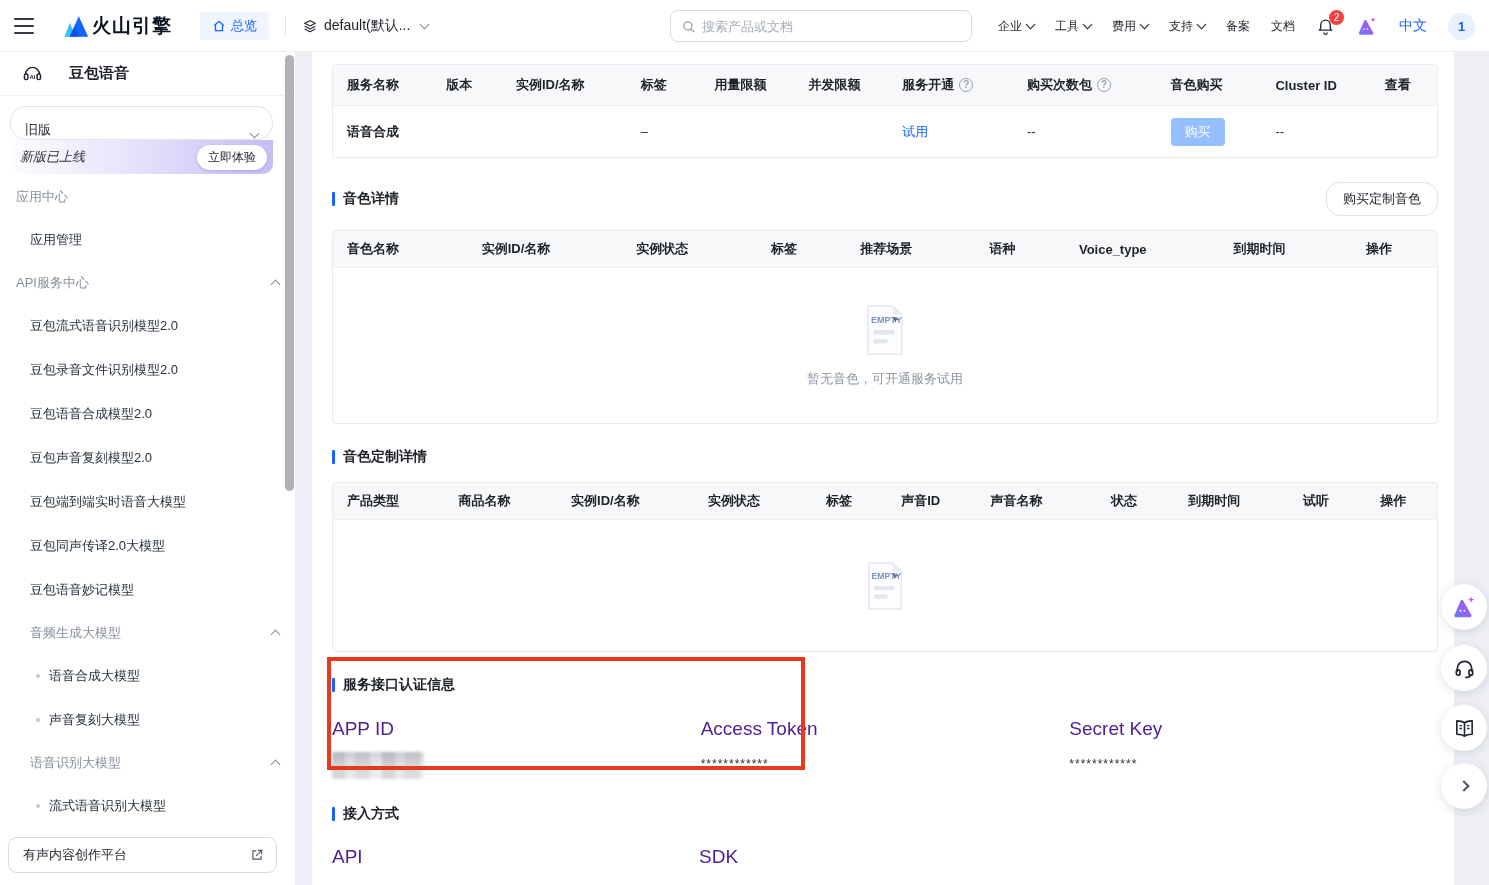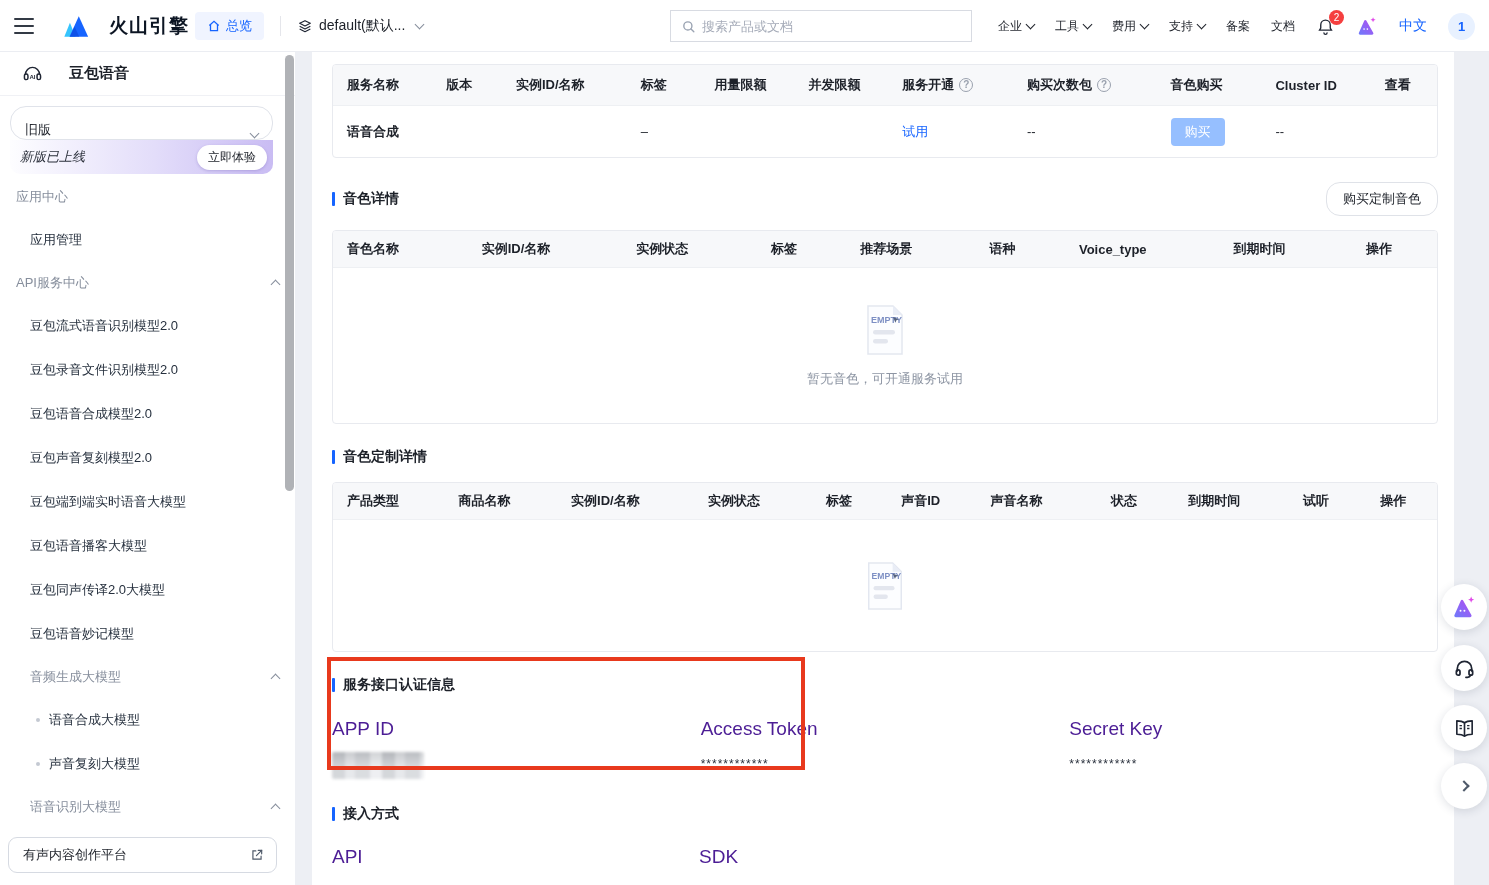--- a/index.html
+++ b/index.html
@@ -4,26 +4,26 @@
 <style>
   * { margin:0; padding:0; box-sizing:border-box; }
   html,body { width:1489px; height:885px; }
   body { font-family:"Liberation Sans","DejaVu Sans",sans-serif; color:#1d2129; background:#eef0f5; position:relative; overflow:hidden; }
 
   
   .topbar { position:absolute; top:0; left:0; right:0; height:52px; background:#fff; border-bottom:1px solid #ebedf2; z-index:20; }
   .tb-left { position:absolute; left:0; top:0; height:52px; display:flex; align-items:center; padding-left:14px; }
   .hamburger { width:20px; height:16px; display:flex; flex-direction:column; justify-content:space-between; cursor:pointer; margin-right:28px; }
   .hamburger span { display:block; height:2px; background:#333a45; border-radius:1px; }
-  .logo { display:flex; align-items:center; gap:19px; margin-right:6px; }
+  .logo { display:flex; align-items:center; gap:2px; margin-right:28px; }
   .logo-text { font-size:19px; font-weight:bold; color:#0c1523; letter-spacing:1px; }
   .chip { display:flex; align-items:center; gap:5px; background:#f0f4ff; border-radius:4px; height:28px; padding:0 12px; color:#1664ff; font-size:13px; cursor:pointer; }
   .tb-div { width:1px; height:20px; background:#e5e6eb; margin:0 16px; }
   .workspace { display:flex; align-items:center; gap:6px; font-size:14px; color:#1d2129; cursor:pointer; }
-  .searchbox { position:absolute; left:670px; top:10px; width:302px; height:32px; border:1px solid #d8dbe2; border-radius:0; display:flex; align-items:center; padding:0 10px; gap:6px; background:#fff; }
+  .searchbox { position:absolute; left:670px; top:10px; width:302px; height:32px; border:1px solid #d8dbe2; border-radius:8px; display:flex; align-items:center; padding:0 10px; gap:6px; background:#fff; }
   .searchbox input { border:none; outline:none; flex:1; font-size:13px; color:#1d2129; font-family:inherit; }
   .searchbox input::placeholder { color:#a5abb8; }
   .tb-right { position:absolute; right:14px; top:0; height:52px; display:flex; align-items:center; gap:21px; }
   .tb-item { font-size:12px; color:#1d2129; cursor:pointer; display:flex; align-items:center; }
   .bell-wrap { position:relative; cursor:pointer; display:flex; }
   .badge { position:absolute; top:-7px; right:-9px; background:#f53f3f; color:#fff; font-size:10px; min-width:15px; height:15px; line-height:15px; text-align:center; border-radius:8px; padding:0 3px; }
   .lang { color:#1664ff; font-size:14px; cursor:pointer; }
   .avatar { width:27px; height:27px; border-radius:50%; background:#e8f1ff; color:#1664ff; font-size:13px; font-weight:bold; display:flex; align-items:center; justify-content:center; cursor:pointer; }
 
   .chev { display:inline-block; width:7px; height:7px; border-right:1.5px solid currentColor; border-bottom:1.5px solid currentColor; transform:rotate(45deg); margin-left:5px; position:relative; top:-2px; }
@@ -240,23 +240,20 @@
         <span>豆包录音文件识别模型2.0</span>
       </div>
     <div class="side-item">
         <span>豆包语音合成模型2.0</span>
       </div>
     <div class="side-item">
         <span>豆包声音复刻模型2.0</span>
       </div>
     <div class="side-item">
         <span>豆包端到端实时语音大模型</span>
-      </div>
-    <div class="side-item">
-        <span>豆包语音播客大模型</span>
       </div>
     <div class="side-item">
         <span>豆包同声传译2.0大模型</span>
       </div>
     <div class="side-item">
         <span>豆包语音妙记模型</span>
       </div>
 
     <div class="side-label" style="padding-left:14px;">
         <span>音频生成大模型</span>

